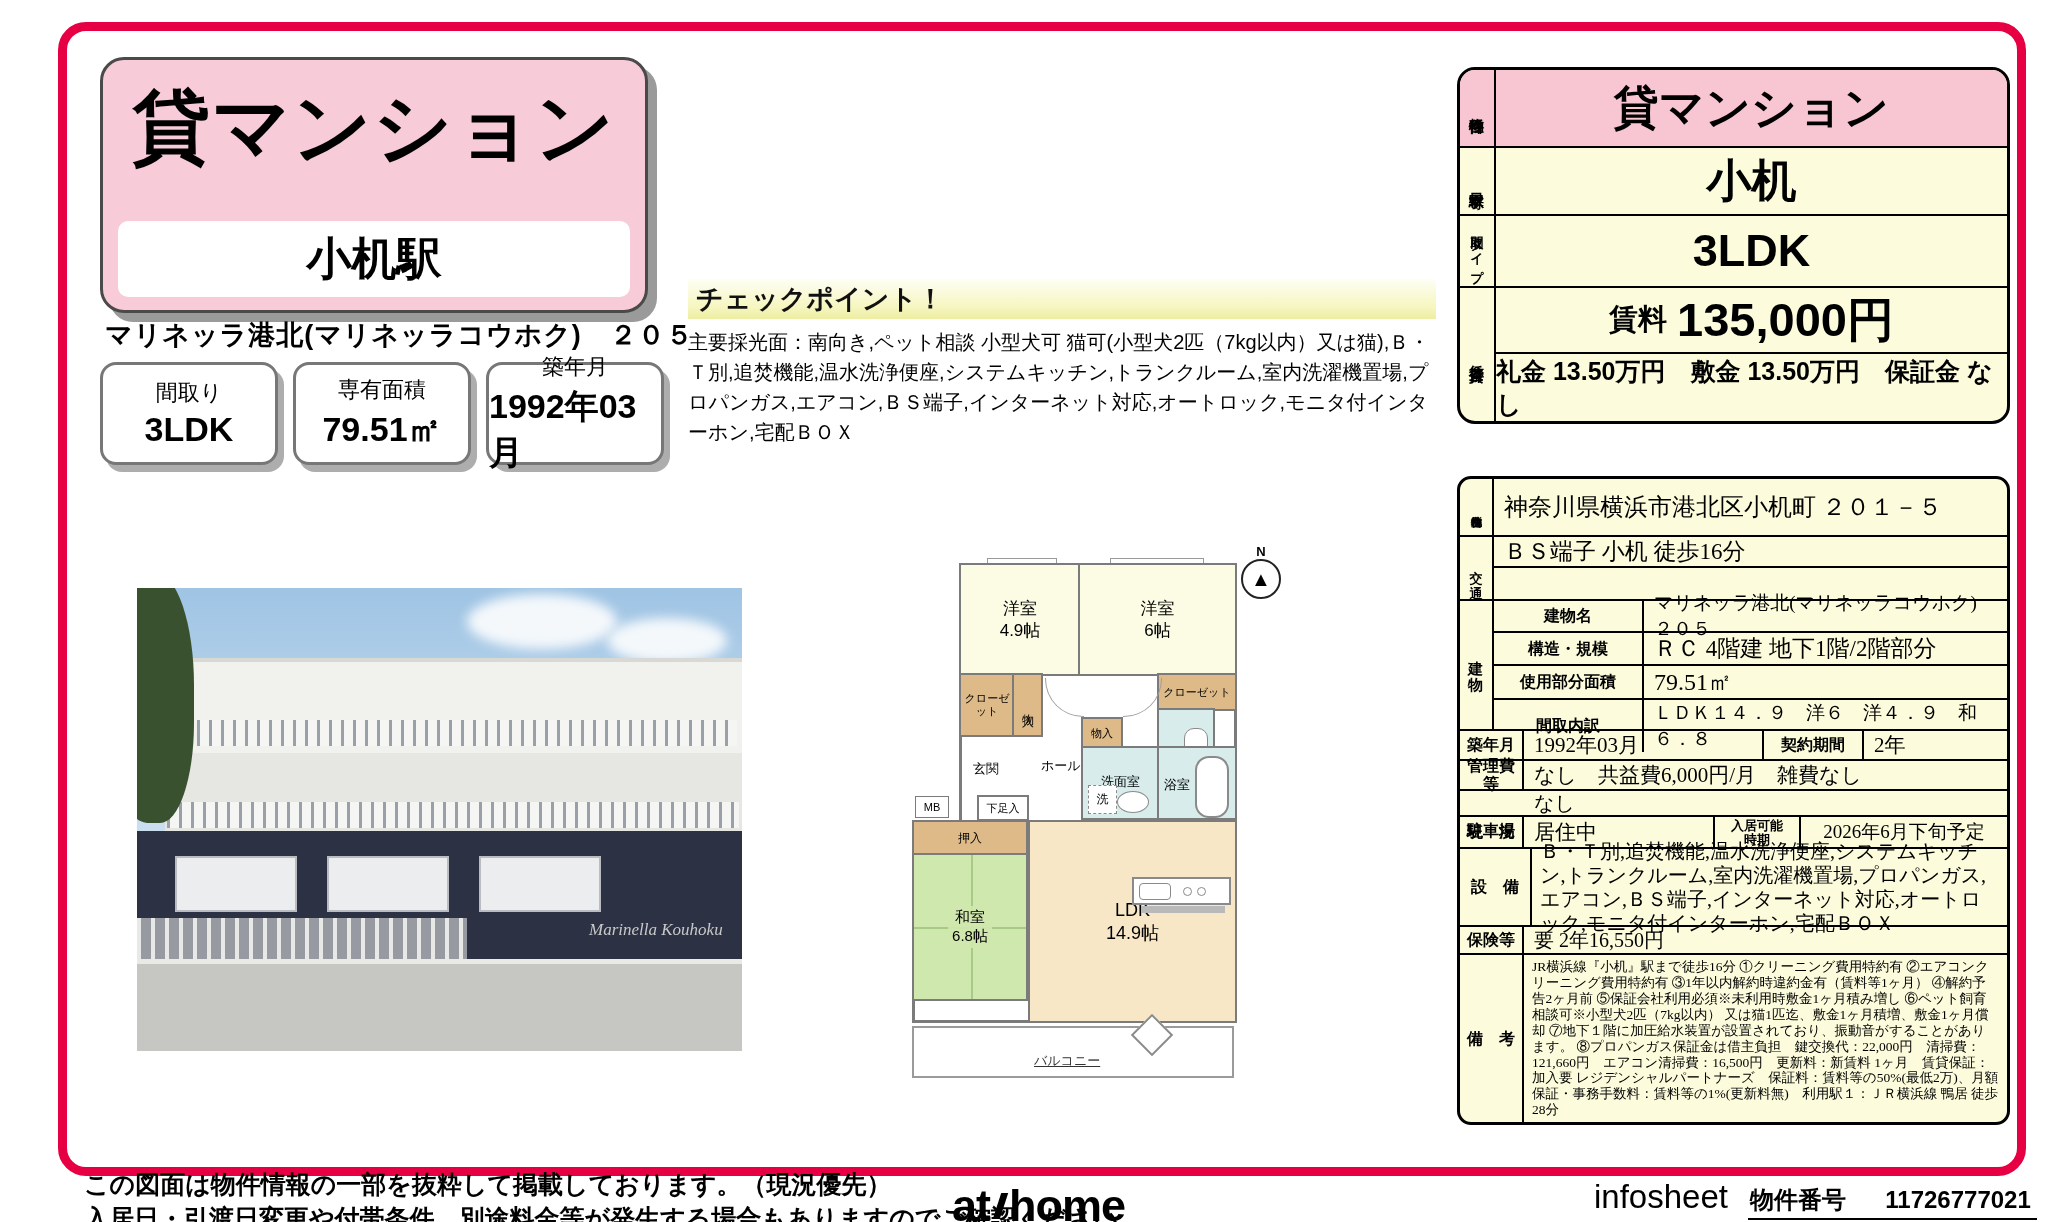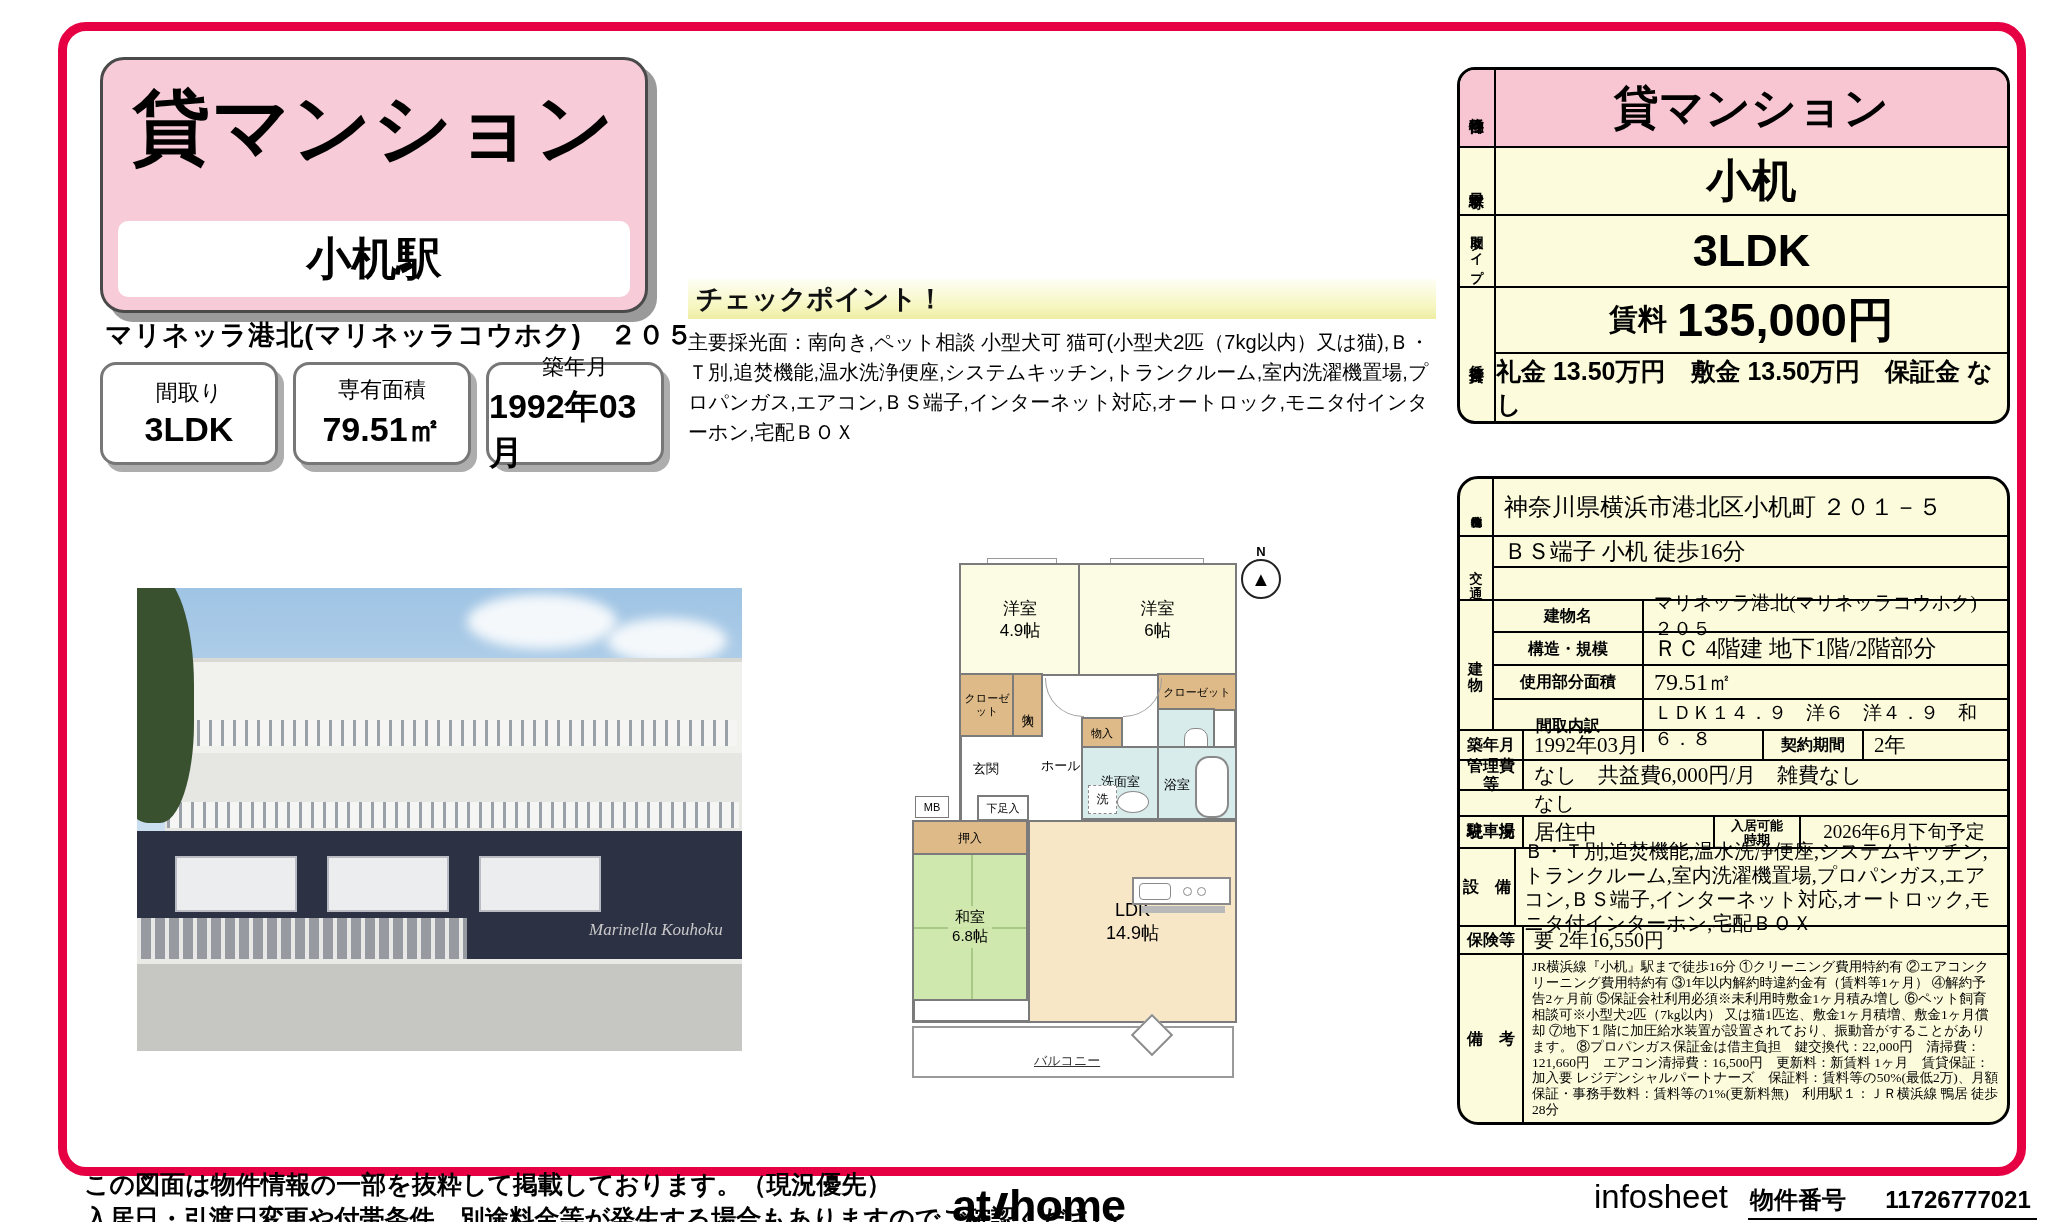--- a/index.html
+++ b/index.html
@@ -61,21 +61,21 @@
   .fp-arc{position:absolute;width:38px;height:38px;border-left:1.5px solid #9f9f9f;
     border-bottom:1.5px solid #9f9f9f;border-radius:0 0 0 38px;}
   .compass{position:absolute;left:344px;top:0px;width:44px;text-align:center;}
   .compass .n{font-size:13px;font-weight:bold;line-height:13px;}
   .compass .circ{width:36px;height:36px;border:2px solid #222;border-radius:50%;margin:1px auto 0;
     display:flex;align-items:center;justify-content:center;font-size:20px;}
   
   .rt{position:absolute;left:1457px;width:553px;border:3px solid #000;background:#fcfcdc;
       box-sizing:border-box;}
   .rt-upper{top:67px;border-radius:18px;overflow:hidden;}
-  .rt-lower{top:476px;border-radius:21px;overflow:hidden;}
+  .rt-lower{top:476px;border-radius:14px;overflow:hidden;}
   .rrow{display:flex;border-bottom:2px solid #000;box-sizing:border-box;}
   .rrow:last-child{border-bottom:none;}
   .rcell{box-sizing:border-box;display:flex;align-items:center;justify-content:center;}
   .lab{border-right:2px solid #000;background:inherit;font-weight:bold;}
   .vlab{writing-mode:vertical-rl;text-orientation:upright;font-size:15px;font-weight:bold;
     letter-spacing:1px;line-height:1;}
   .pink{background:#f8c6d3;}
   .big{font-size:45px;font-weight:bold;}
   .serif{font-family:"Liberation Serif",serif;}
   .hlab{font-size:16px;font-weight:bold;text-align:center;line-height:1.1;}
@@ -322,21 +322,21 @@
     <div class="rcell lab hlab" style="width:64px;margin-top:40px;">駐車場</div>
     <div class="rcell leftal serif" style="flex:1;font-size:20px;">なし</div>
   </div>
   <div class="rrow" style="height:32px;">
     <div class="rcell lab hlab" style="width:64px;">現　況</div>
     <div class="rcell leftal serif" style="flex:1;border-right:2px solid #000;font-size:21px;">居住中</div>
     <div class="rcell hlab" style="width:86px;border-right:2px solid #000;font-size:13px;padding:16px 12px;">入居可能時期</div>
     <div class="rcell serif" style="width:206px;font-size:19px;">2026年6月下旬予定</div>
   </div>
   <div class="rrow" style="height:78px;">
-    <div class="rcell lab hlab" style="width:56px;">設　備</div>
+    <div class="rcell lab hlab" style="width:72px;">設　備</div>
     <div class="rcell leftal serif" style="flex:1;font-size:20px;line-height:1.2;padding:3px 8px;text-align:left;">Ｂ・Ｔ別,追焚機能,温水洗浄便座,システムキッチン,トランクルーム,室内洗濯機置場,プロパンガス,エアコン,ＢＳ端子,インターネット対応,オートロック,モニタ付インターホン,宅配ＢＯＸ</div>
   </div>
   <div class="rrow" style="height:28px;">
     <div class="rcell lab hlab" style="width:64px;">保険等</div>
     <div class="rcell leftal serif" style="flex:1;font-size:20px;">要 2年16,550円</div>
   </div>
   <div class="rrow">
     <div class="rcell lab hlab" style="width:64px;">備　考</div>
     <div class="rcell leftal serif" style="flex:1;font-size:13.5px;line-height:1.18;padding:4px 8px;text-align:left;">JR横浜線『小机』駅まで徒歩16分 ①クリーニング費用特約有 ②エアコンクリーニング費用特約有 ③1年以内解約時違約金有（賃料等1ヶ月） ④解約予告2ヶ月前 ⑤保証会社利用必須※未利用時敷金1ヶ月積み増し ⑥ペット飼育相談可※小型犬2匹（7kg以内） 又は猫1匹迄、敷金1ヶ月積増、敷金1ヶ月償却 ⑦地下１階に加圧給水装置が設置されており、振動音がすることがあります。 ⑧プロパンガス保証金は借主負担　鍵交換代：22,000円　清掃費：121,660円　エアコン清掃費：16,500円　更新料：新賃料 1ヶ月　賃貸保証：加入要 レジデンシャルパートナーズ　保証料：賃料等の50%(最低2万)、月額保証・事務手数料：賃料等の1%(更新料無)　利用駅１：ＪＲ横浜線 鴨居 徒歩28分</div>
   </div>

